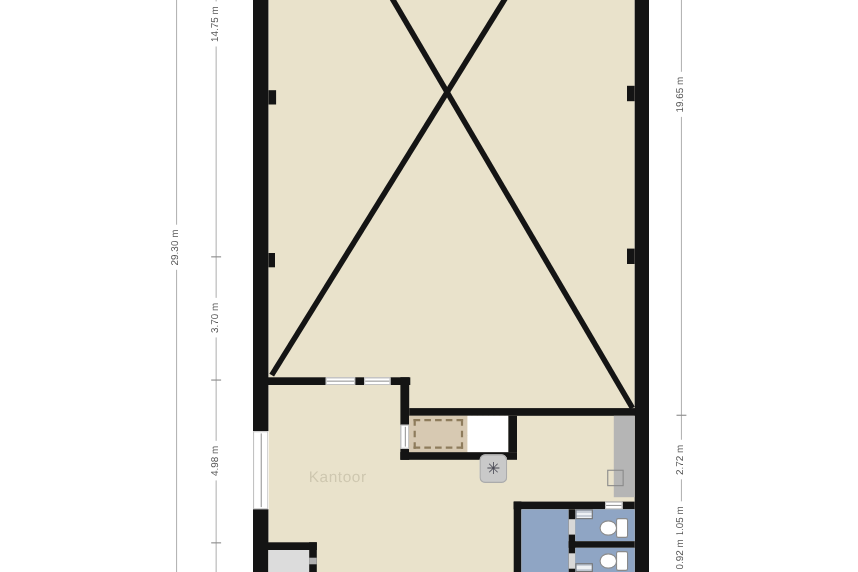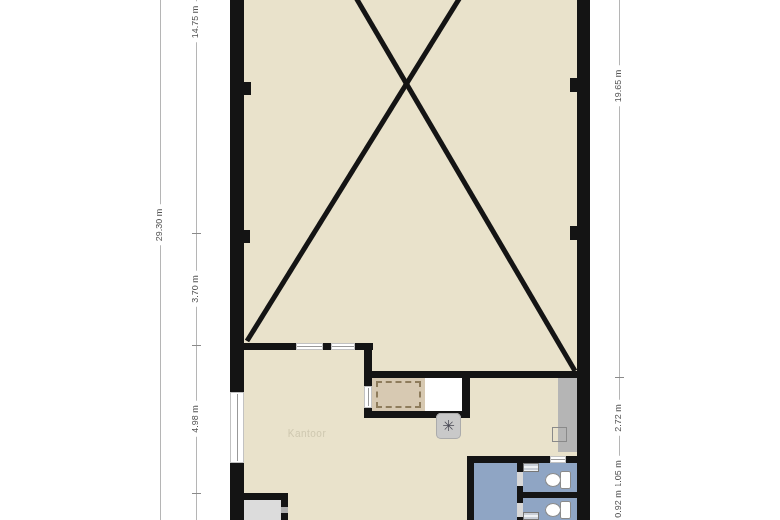--- a/index.html
+++ b/index.html
@@ -17,21 +17,21 @@
           font-size:9px;line-height:1.1;color:var(--dim-text,#555);padding:1px 4px;white-space:nowrap;}
   .closet{position:absolute;background:var(--stair-closet,#d7c9b2);}
   .closet-dash{position:absolute;left:4px;top:3px;right:4px;bottom:3px;border:2px dashed var(--closet-dash,#8e7c5c);}
   .bluefill{position:absolute;background:var(--wet-room-blue,#8fa5c4);}
   .tank{position:absolute;background:#fff;border:1px solid #8a8a8a;border-radius:2px;box-sizing:border-box;}
   .bowl{position:absolute;background:#fff;border:1px solid #8a8a8a;border-radius:50%;box-sizing:border-box;}
   .sink{position:absolute;background:repeating-linear-gradient(180deg,#c9cfd8 0 2px,#eef1f4 2px 4px);
         border:1px solid #777;box-sizing:border-box;}
   .mv{position:absolute;background:#c9c9c9;border-radius:5px;box-shadow:inset 0 0 0 1px #ababab;
       display:flex;align-items:center;justify-content:center;font-size:15px;color:#4a4a55;}
-  .room-label{position:absolute;transform:translate(-50%,-50%);font-size:10px;color:#b9b29a;opacity:.55;letter-spacing:.5px;}
+  .room-label{position:absolute;transform:translate(-50%,-50%);font-size:14px;color:#b9b29a;opacity:.55;letter-spacing:.5px;}
   .gap{position:absolute;background:#d8d8d8;}
   svg{position:absolute;left:0;top:0;}
 </style>
 </head>
 <body>
 
 <div class="canvas">
 
   <div class="floor" style="left:244px;top:0;width:333px;height:520px;"></div>
 

